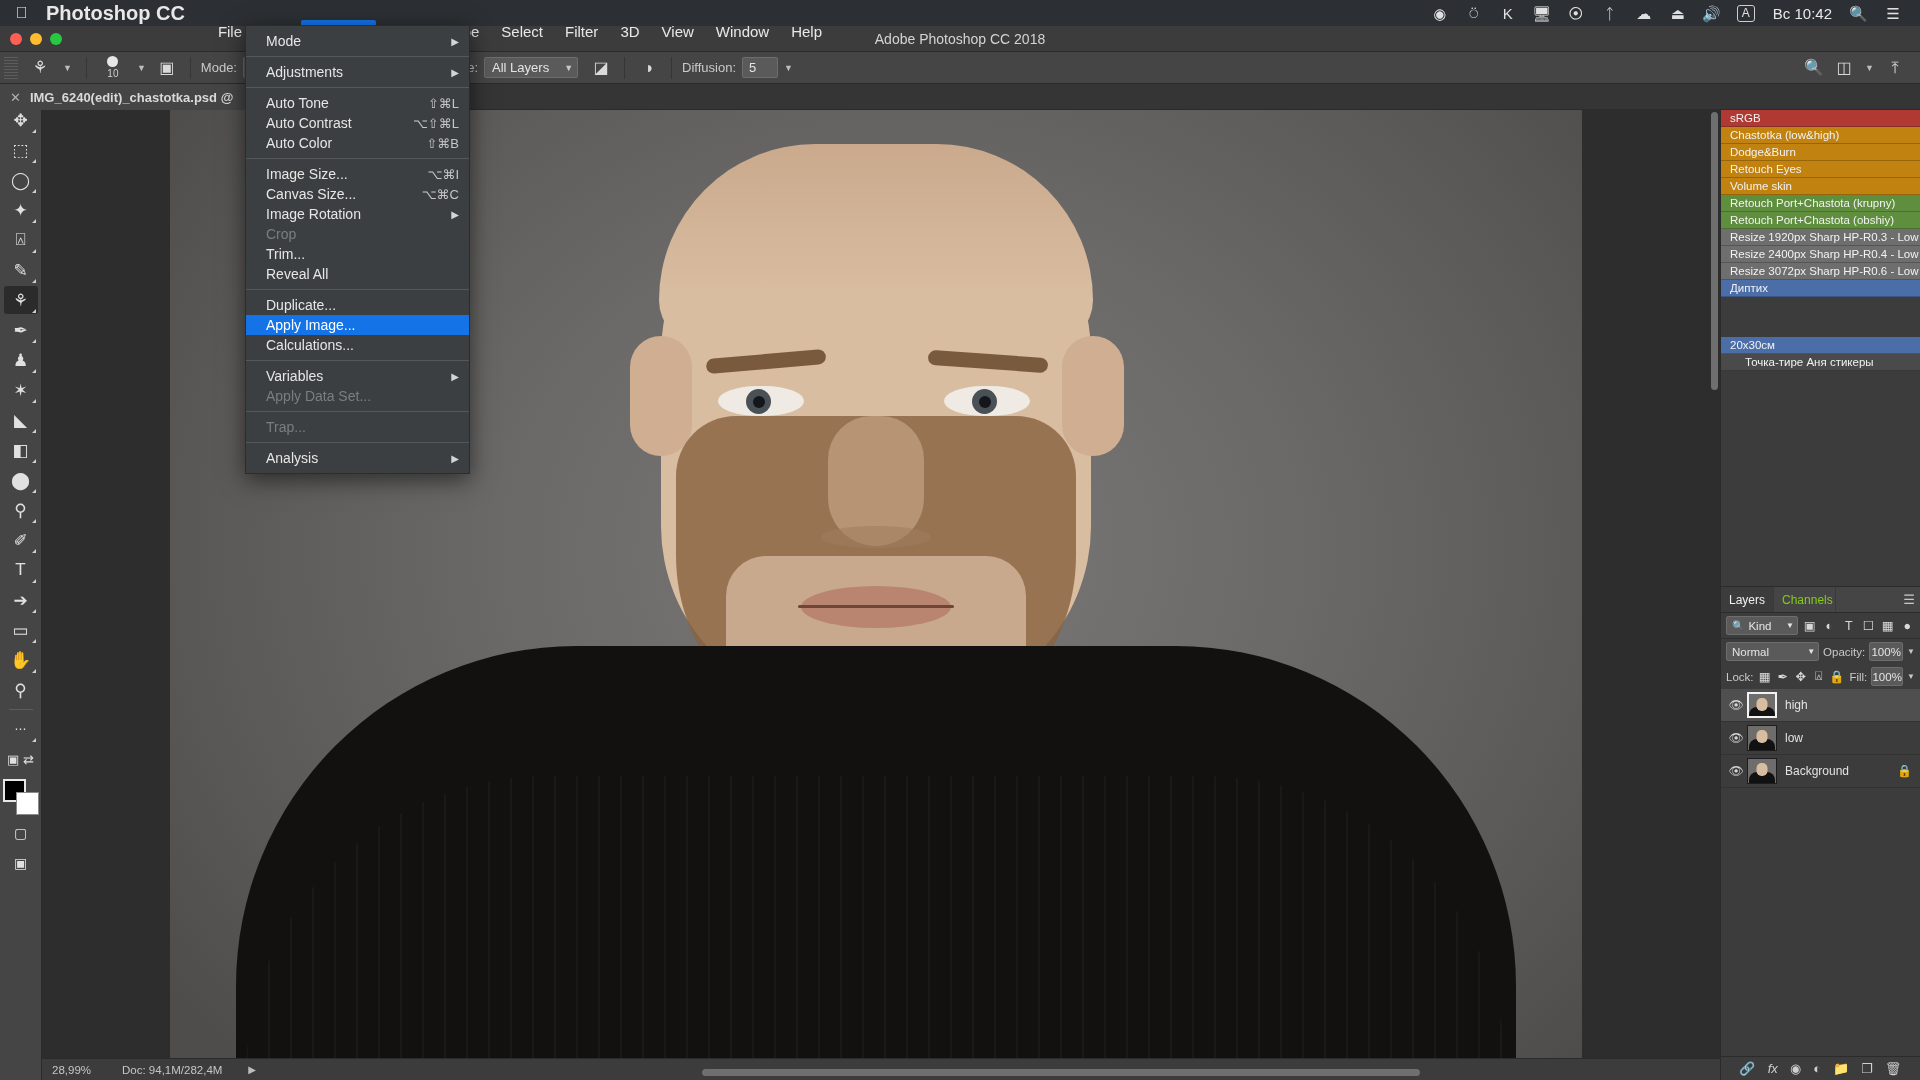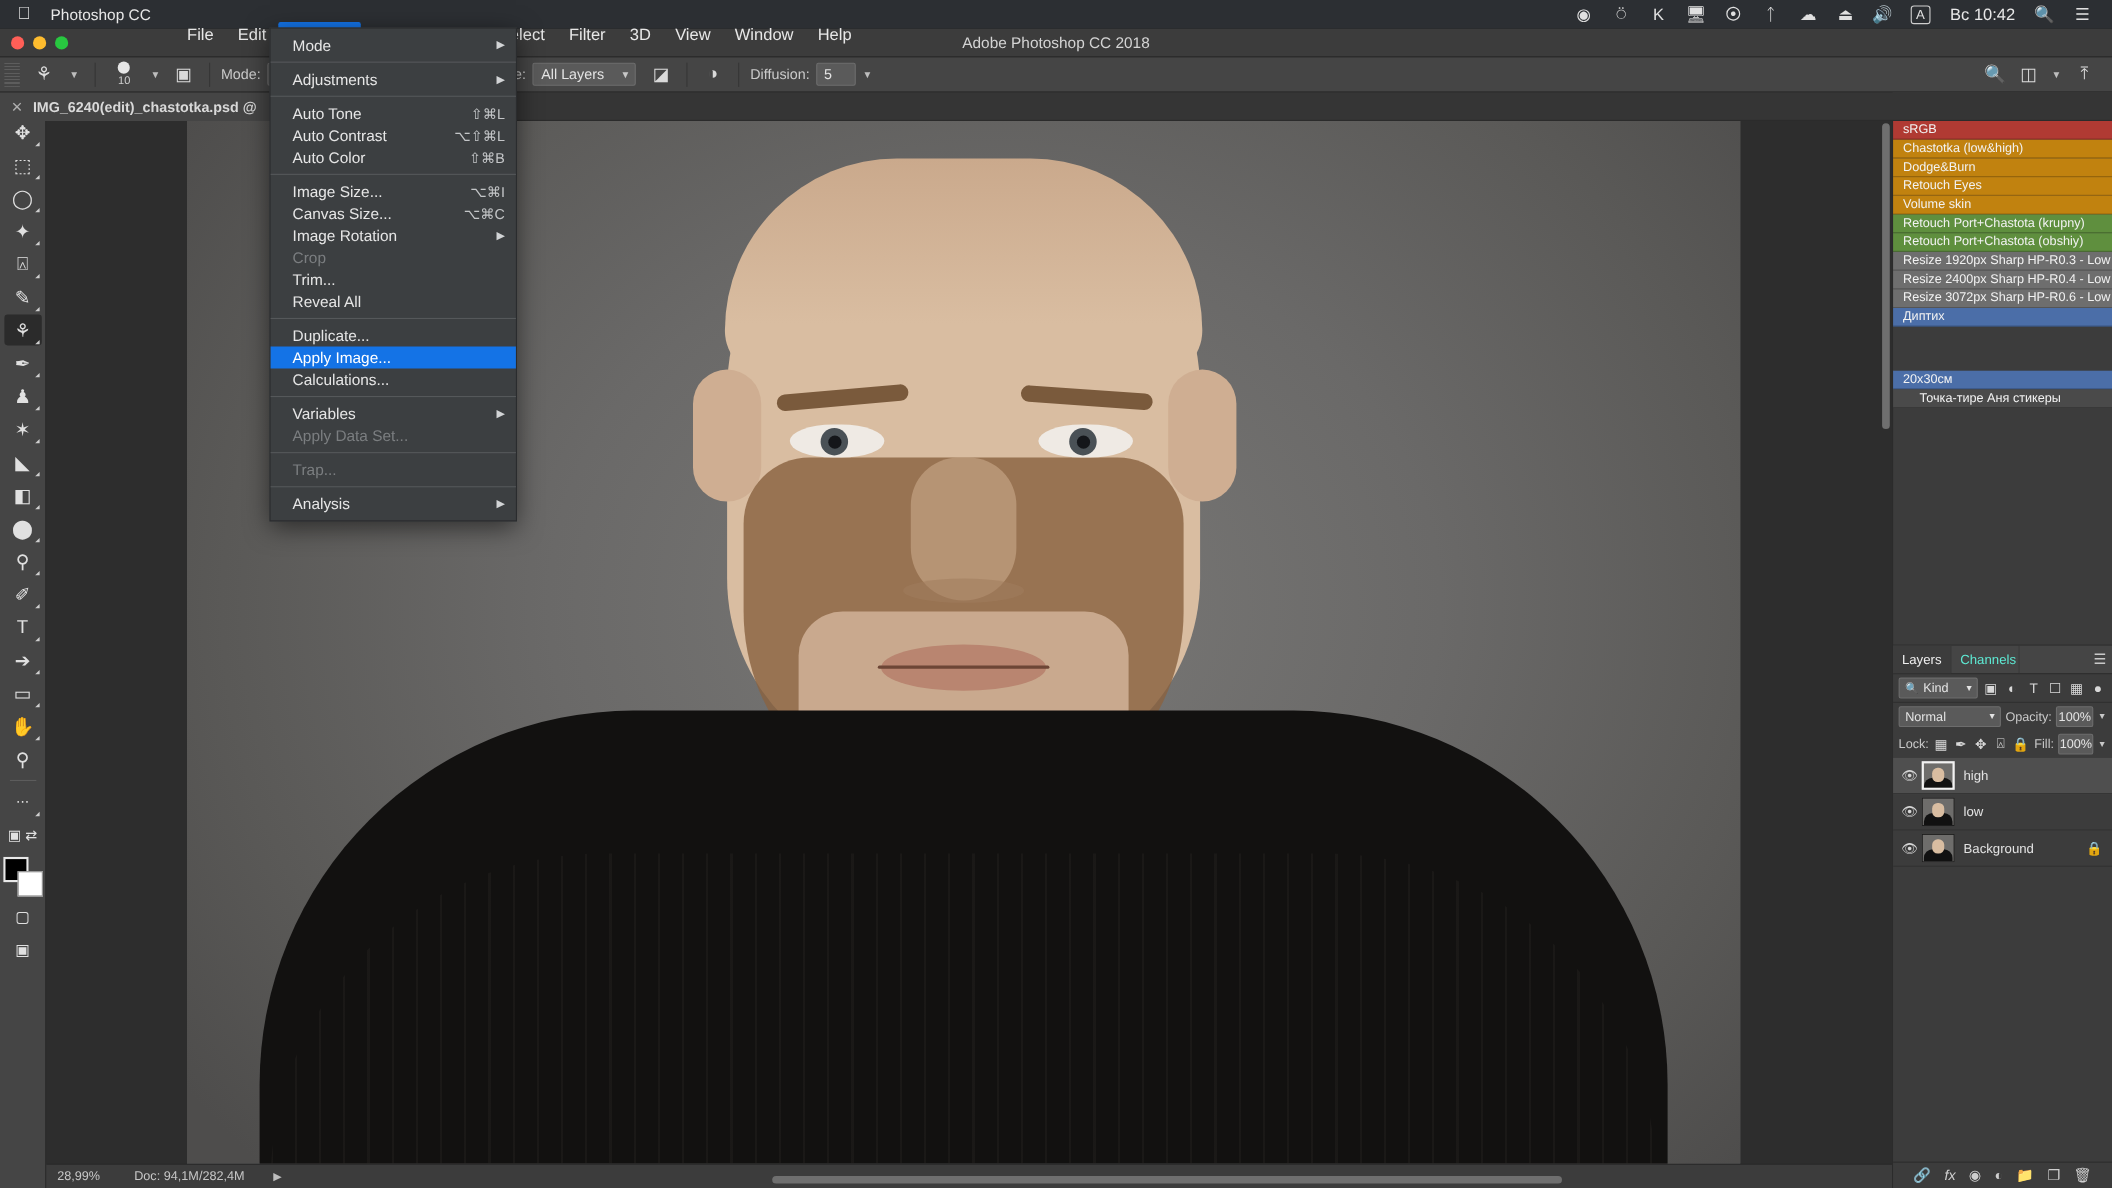--- a/index.html
+++ b/index.html
@@ -12,21 +12,21 @@
   }
   .app { position: relative; width: 1920px; height: 1080px; }
 
   
   .macbar {
     position: absolute; top: 0; left: 0; width: 1920px; height: 26px;
     background: #2c2f33; display: flex; align-items: center;
     color: #e8e8e8; font-size: 15px; z-index: 60;
   }
   .macbar .apple { margin: 0 18px 0 16px; font-size: 16px; line-height: 1; }
-  .macbar .appname { font-weight: normal; font-size: 14px; margin-right: 22px; }
+  .macbar .appname { font-weight: bold; font-size: 20px; margin-right: 22px; }
   .macbar .mitem {
     padding: 3px 11px; font-size: 15px; border-radius: 2px; white-space: nowrap; margin-top: 37px;
   }
   .macbar .mitem.active { background: #1473e6; color: #fff; }
   .macbar .spacer { flex: 1; }
   .macbar .rightzone { display: flex; align-items: center; gap: 0px; padding-right: 10px; }
   .macbar .ricon {
     width: 34px; text-align: center; font-size: 15px; color: #e0e0e0; line-height: 1;
   }
   .macbar .clock { font-size: 15px; color: #e8e8e8; padding: 0 10px; white-space: nowrap; }
@@ -207,21 +207,21 @@
   .rightcol {
     position: absolute; top: 84px; right: 0; width: 200px; bottom: 0;
     background: #3c3c3c; border-left: 1px solid #2b2b2b; z-index: 20;
   }
   .paneltabs {
     height: 26px; background: #454545; display: flex; align-items: stretch;
     border-bottom: 1px solid #2b2b2b;
   }
   .ptab {
     display: flex; align-items: center; padding: 0 8px; font-size: 12px;
-    color: #5eead4; border-right: 1px solid #3a3a3a; white-space: nowrap;
+    color: #84cc16; border-right: 1px solid #3a3a3a; white-space: nowrap;
     overflow: hidden; max-width: 62px;
   }
   .ptab.on { background: #3c3c3c; color: #f0f0f0; }
   .pmenu { margin-left: auto; width: 22px; display: flex; align-items: center;
     justify-content: center; color: #c8c8c8; font-size: 13px; }
 
   .actionlist { position: relative; }
   .arow {
     height: 17px; display: flex; align-items: center; padding-left: 9px;
     font-size: 11.5px; color: #f2f2f2; white-space: nowrap; overflow: hidden;

